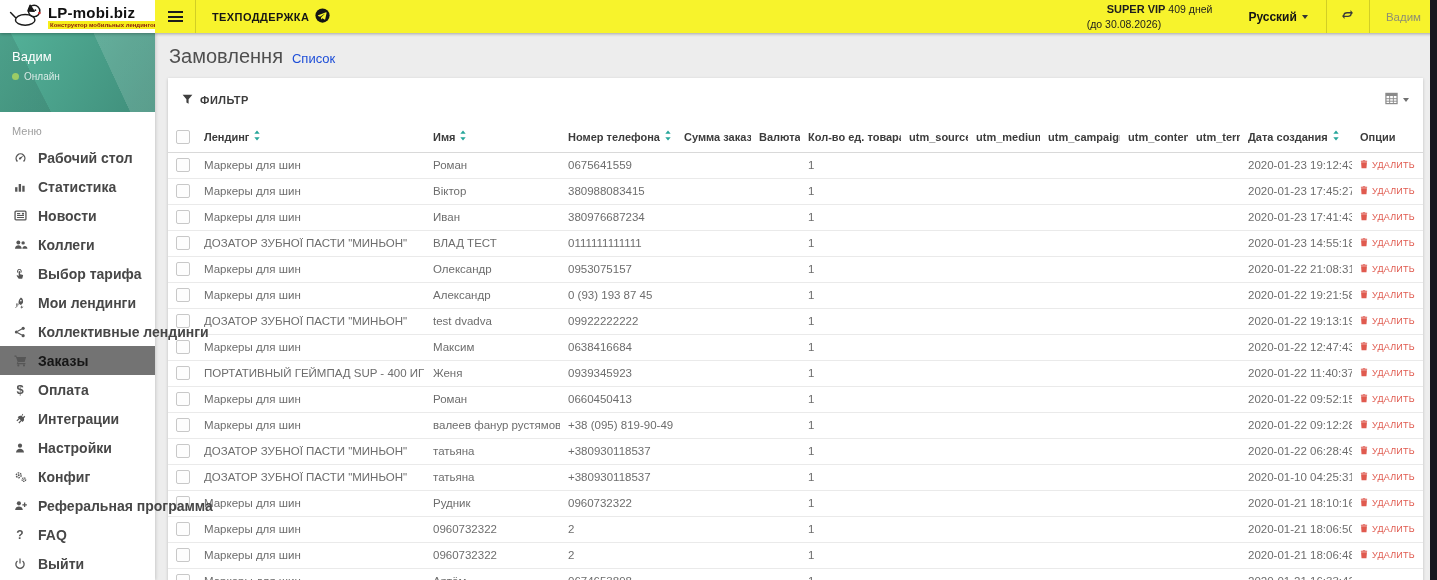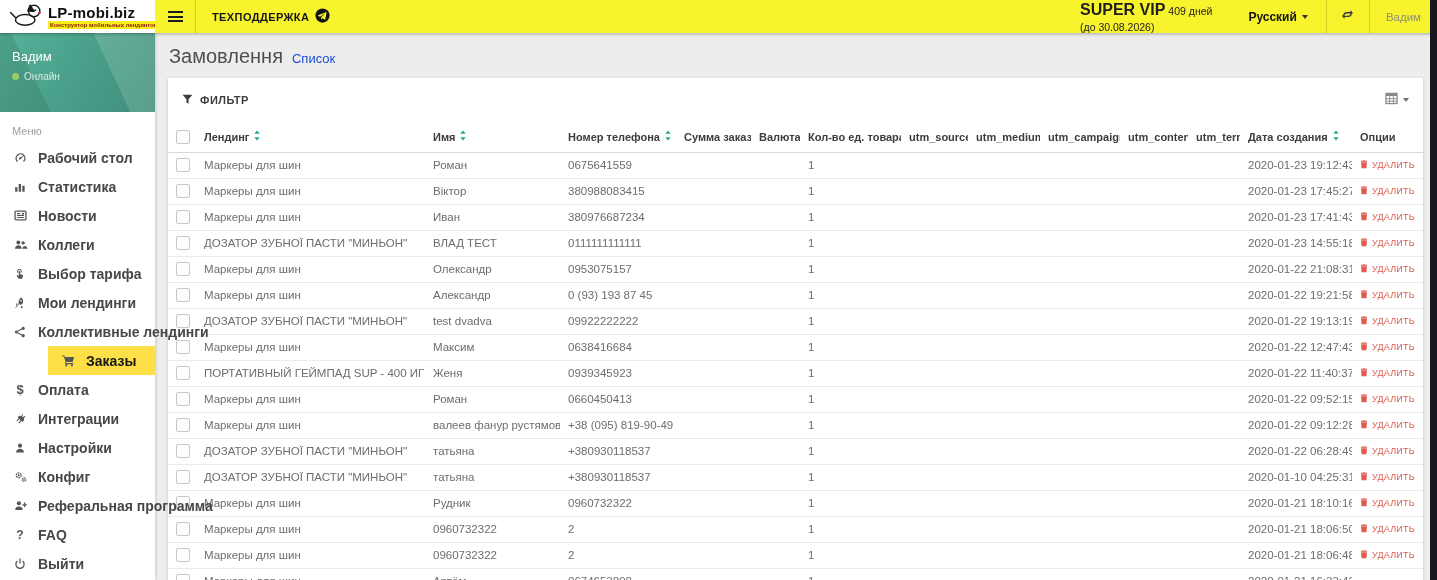--- a/index.html
+++ b/index.html
@@ -17,21 +17,21 @@
     padding:1px 2px; margin-top:1px; white-space:nowrap; }
   .topbar { flex:1; background:#f7f32c; display:flex; align-items:center; }
   .burger { width:40px; height:33px; display:flex; flex-direction:column;
     justify-content:center; align-items:center; gap:2.5px; cursor:pointer; flex:none; }
   .burger span { width:15px; height:2px; background:#1c1c1c; }
   .top-divider { width:1px; height:33px; background:rgba(0,0,0,.15); flex:none; }
   .support-btn { display:flex; align-items:center; gap:6px; padding:0 16px;
     height:33px; font-size:11px; font-weight:bold; color:#161616; letter-spacing:.4px; cursor:pointer; }
   .top-spacer { flex:1; }
   .plan-box { font-size:10.5px; color:#1d1d1d; line-height:1.35; padding-right:18px; text-align:left; }
-  .plan-line1 b { font-size:16px; }
+  .plan-line1 b { font-size:11px;margin-left:20px; }
   .lang-btn { display:flex; align-items:center; gap:5px; font-size:12px;
     font-weight:bold; color:#151515; padding:0 18px; height:33px; cursor:pointer; }
   .caret-down { width:0; height:0; border-left:3.5px solid transparent;
     border-right:3.5px solid transparent; border-top:4px solid #333; }
   .icon-btn { width:42px; height:33px; display:flex; align-items:center;
     justify-content:center; cursor:pointer; }
   .user-name { font-size:11.5px; color:#8f8f72; padding:0 16px; height:33px;
     display:flex; align-items:center; cursor:pointer; }
 
   
@@ -42,21 +42,21 @@
       linear-gradient(63deg, rgba(0,0,0,.10) 0 26%, transparent 26.2%),
       linear-gradient(245deg, rgba(255,255,255,.14) 0 32%, transparent 32.2%),
       linear-gradient(120deg, #54b299, #3f8d7a); }
   .profile-name { font-size:13px; font-weight:500; }
   .profile-status { display:flex; align-items:center; gap:5px; margin-top:7px; }
   .status-dot { width:7px; height:7px; border-radius:50%; background:#9ccc65; }
   .status-label { font-size:10px; color:rgba(255,255,255,.78); }
   .menu-label { padding:13px 12px 6px; font-size:11px; color:#9e9e9e; }
   .menu-item { height:29px; display:flex; align-items:center; gap:10px;
     padding:0 12px; cursor:pointer; }
-  .menu-item.active { background:#fde047;margin-left:48px; }
+  .menu-item.active { background:#737373; }
   .mi-icon { width:16px; display:flex; justify-content:center; color:#565656; flex:none;
     font-size:12px; font-weight:bold; }
   .mi-label { font-size:14px; font-weight:bold; color:#474747; white-space:nowrap; }
   .menu-item.active .mi-label { color:#161616; }
 
   
   .main { position:absolute; top:33px; left:155px; width:1275px; }
   .page-head { padding:12px 0 10px 14px; display:flex; align-items:baseline; gap:9px; }
   .page-title { font-size:20px; color:#4f4f4f; font-weight:400; }
   .page-subtitle { font-size:13px; color:#1d4ed8; }

